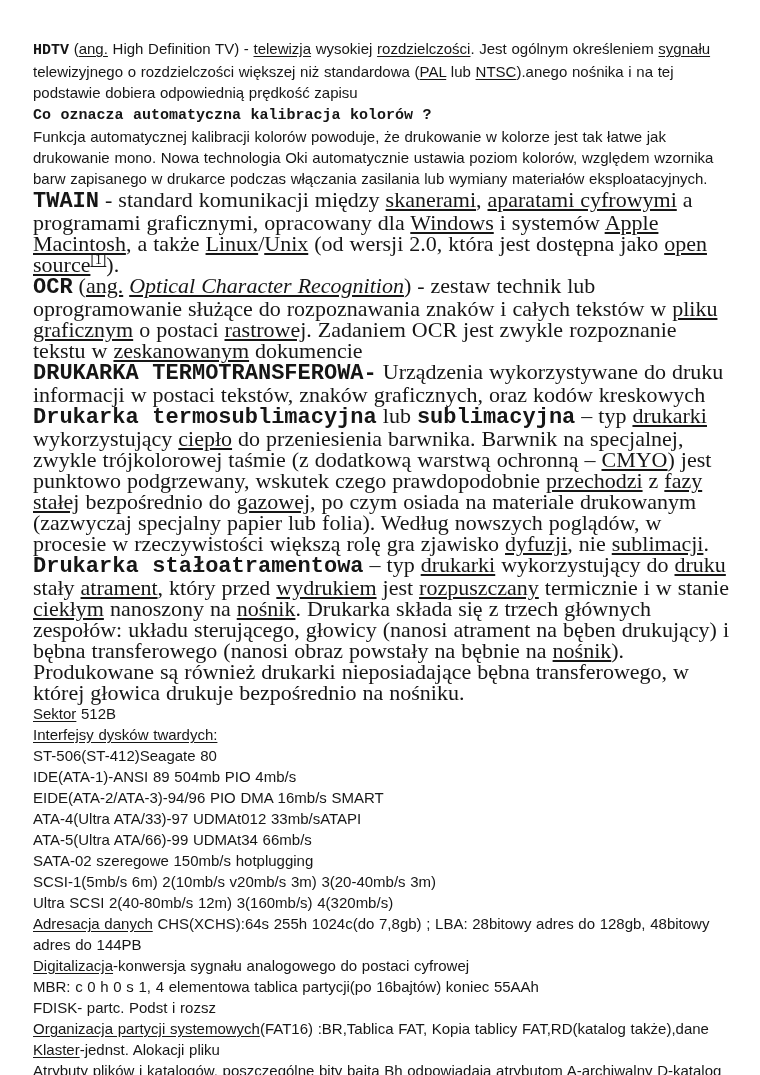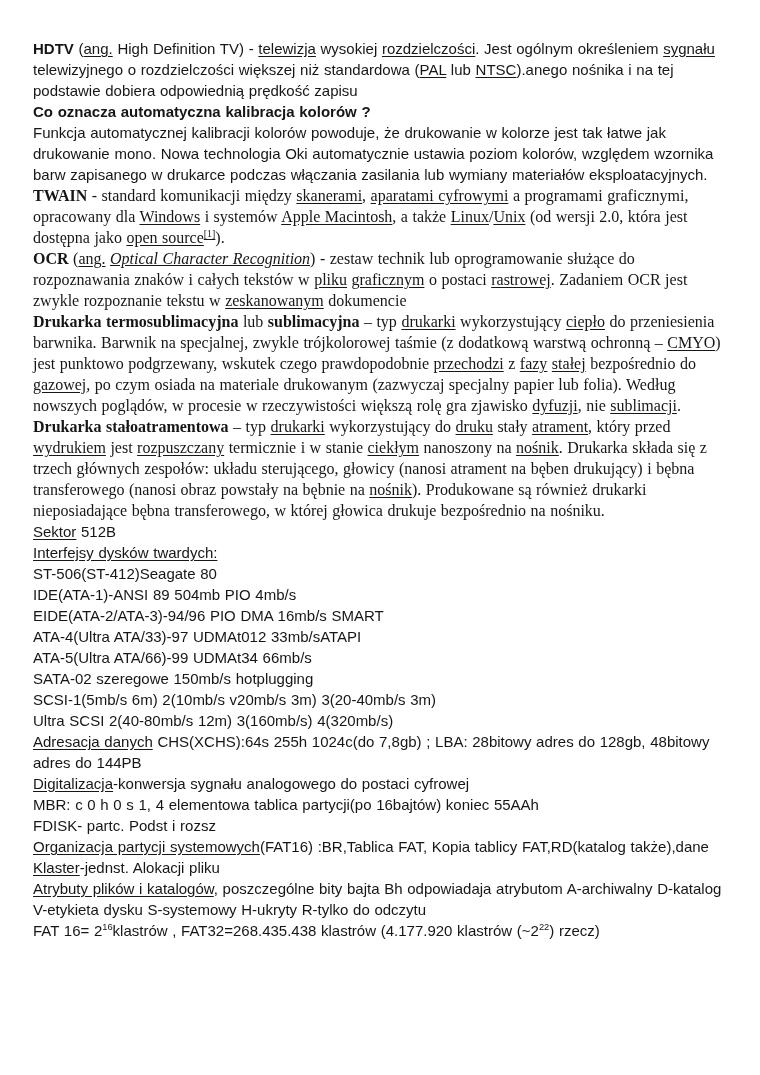--- a/index.html
+++ b/index.html
@@ -25,41 +25,42 @@
     padding: 0;
     line-height: 21px;
     word-spacing: 0.5px;
   }
   .sans {
     font-family: "Liberation Sans", "DejaVu Sans", sans-serif;
     font-size: 15px;
   }
   .serif {
     font-family: "Liberation Serif", "DejaVu Serif", serif;
-    font-size: 16px;
+    font-size: 22px;
   }
-  .b { font-weight: bold; }
+  .b { font-weight: bold; font-family: Liberation Mono, monospace; }
   .i { font-style: italic; text-decoration: underline; }
   .u { text-decoration: underline; text-underline-offset: 2px; text-align: center; }
   .sup {
     vertical-align: super;
     font-size: 0.62em;
     line-height: 0;
   }
 </style>
 </head>
 <body style="background: rgb(255, 255, 255); color: rgb(22, 22, 22);">
 
 <div class="page">
   <div class="doc">
       <p class="sans"><span class="b">HDTV</span><span> (</span><span class="u">ang.</span><span> High Definition TV) - </span><span class="u">telewizja</span><span> wysokiej </span><span class="u">rozdzielczości</span><span>. Jest ogólnym określeniem </span><span class="u">sygnału</span><span> telewizyjnego o rozdzielczości większej niż standardowa (</span><span class="u">PAL</span><span> lub </span><span class="u">NTSC</span><span>).anego nośnika i na tej podstawie dobiera odpowiednią prędkość zapisu</span></p>
       <p class="sans"><span class="b">Co oznacza automatyczna kalibracja kolorów ?</span></p>
       <p class="sans"><span>Funkcja automatycznej kalibracji kolorów powoduje, że drukowanie w kolorze jest tak łatwe jak drukowanie mono. Nowa technologia Oki automatycznie ustawia poziom kolorów, względem wzornika barw zapisanego w drukarce podczas włączania zasilania lub wymiany materiałów eksploatacyjnych.</span></p>
       <p class="serif"><span class="b">TWAIN</span><span> - standard komunikacji między </span><span class="u">skanerami</span><span>, </span><span class="u">aparatami cyfrowymi</span><span> a programami graficznymi, opracowany dla </span><span class="u">Windows</span><span> i systemów </span><span class="u">Apple Macintosh</span><span>, a także </span><span class="u">Linux</span><span>/</span><span class="u">Unix</span><span> (od wersji 2.0, która jest dostępna jako </span><span class="u">open source</span><span class="u sup">[1]</span><span>).</span></p>
       <p class="serif"><span class="b">OCR</span><span> (</span><span class="u">ang.</span><span> </span><span class="i">Optical Character Recognition</span><span>) - zestaw technik lub oprogramowanie służące do rozpoznawania znaków i całych tekstów w </span><span class="u">pliku</span><span> </span><span class="u">graficznym</span><span> o postaci </span><span class="u">rastrowej</span><span>. Zadaniem OCR jest zwykle rozpoznanie tekstu w </span><span class="u">zeskanowanym</span><span> dokumencie</span></p>
+      <p class="serif"><span class="b">DRUKARKA TERMOTRANSFEROWA-</span><span> Urządzenia wykorzystywane do druku informacji w postaci tekstów, znaków graficznych, oraz kodów kreskowych</span></p>
       <p class="serif"><span class="b">Drukarka termosublimacyjna</span><span> lub </span><span class="b">sublimacyjna</span><span> – typ </span><span class="u">drukarki</span><span> wykorzystujący </span><span class="u">ciepło</span><span> do przeniesienia barwnika. Barwnik na specjalnej, zwykle trójkolorowej taśmie (z dodatkową warstwą ochronną – </span><span class="u">CMYO</span><span>) jest punktowo podgrzewany, wskutek czego prawdopodobnie </span><span class="u">przechodzi</span><span> z </span><span class="u">fazy</span><span> </span><span class="u">stałej</span><span> bezpośrednio do </span><span class="u">gazowej</span><span>, po czym osiada na materiale drukowanym (zazwyczaj specjalny papier lub folia). Według nowszych poglądów, w procesie w rzeczywistości większą rolę gra zjawisko </span><span class="u">dyfuzji</span><span>, nie </span><span class="u">sublimacji</span><span>.</span></p>
       <p class="serif"><span class="b">Drukarka stałoatramentowa</span><span> – typ </span><span class="u">drukarki</span><span> wykorzystujący do </span><span class="u">druku</span><span> stały </span><span class="u">atrament</span><span>, który przed </span><span class="u">wydrukiem</span><span> jest </span><span class="u">rozpuszczany</span><span> termicznie i w stanie </span><span class="u">ciekłym</span><span> nanoszony na </span><span class="u">nośnik</span><span>. Drukarka składa się z trzech głównych zespołów: układu sterującego, głowicy (nanosi atrament na bęben drukujący) i bębna transferowego (nanosi obraz powstały na bębnie na </span><span class="u">nośnik</span><span>). Produkowane są również drukarki nieposiadające bębna transferowego, w której głowica drukuje bezpośrednio na nośniku.</span></p>
       <p class="sans"><span class="u">Sektor</span><span> 512B</span></p>
       <p class="sans"><span class="u">Interfejsy dysków twardych:</span></p>
       <p class="sans"><span>ST-506(ST-412)Seagate 80</span></p>
       <p class="sans"><span>IDE(ATA-1)-ANSI 89 504mb PIO 4mb/s</span></p>
       <p class="sans"><span>EIDE(ATA-2/ATA-3)-94/96 PIO DMA 16mb/s SMART</span></p>
       <p class="sans"><span>ATA-4(Ultra ATA/33)-97 UDMAt012 33mb/sATAPI</span></p>
       <p class="sans"><span>ATA-5(Ultra ATA/66)-99 UDMAt34 66mb/s</span></p>
       <p class="sans"><span>SATA-02 szeregowe 150mb/s hotplugging</span></p>

